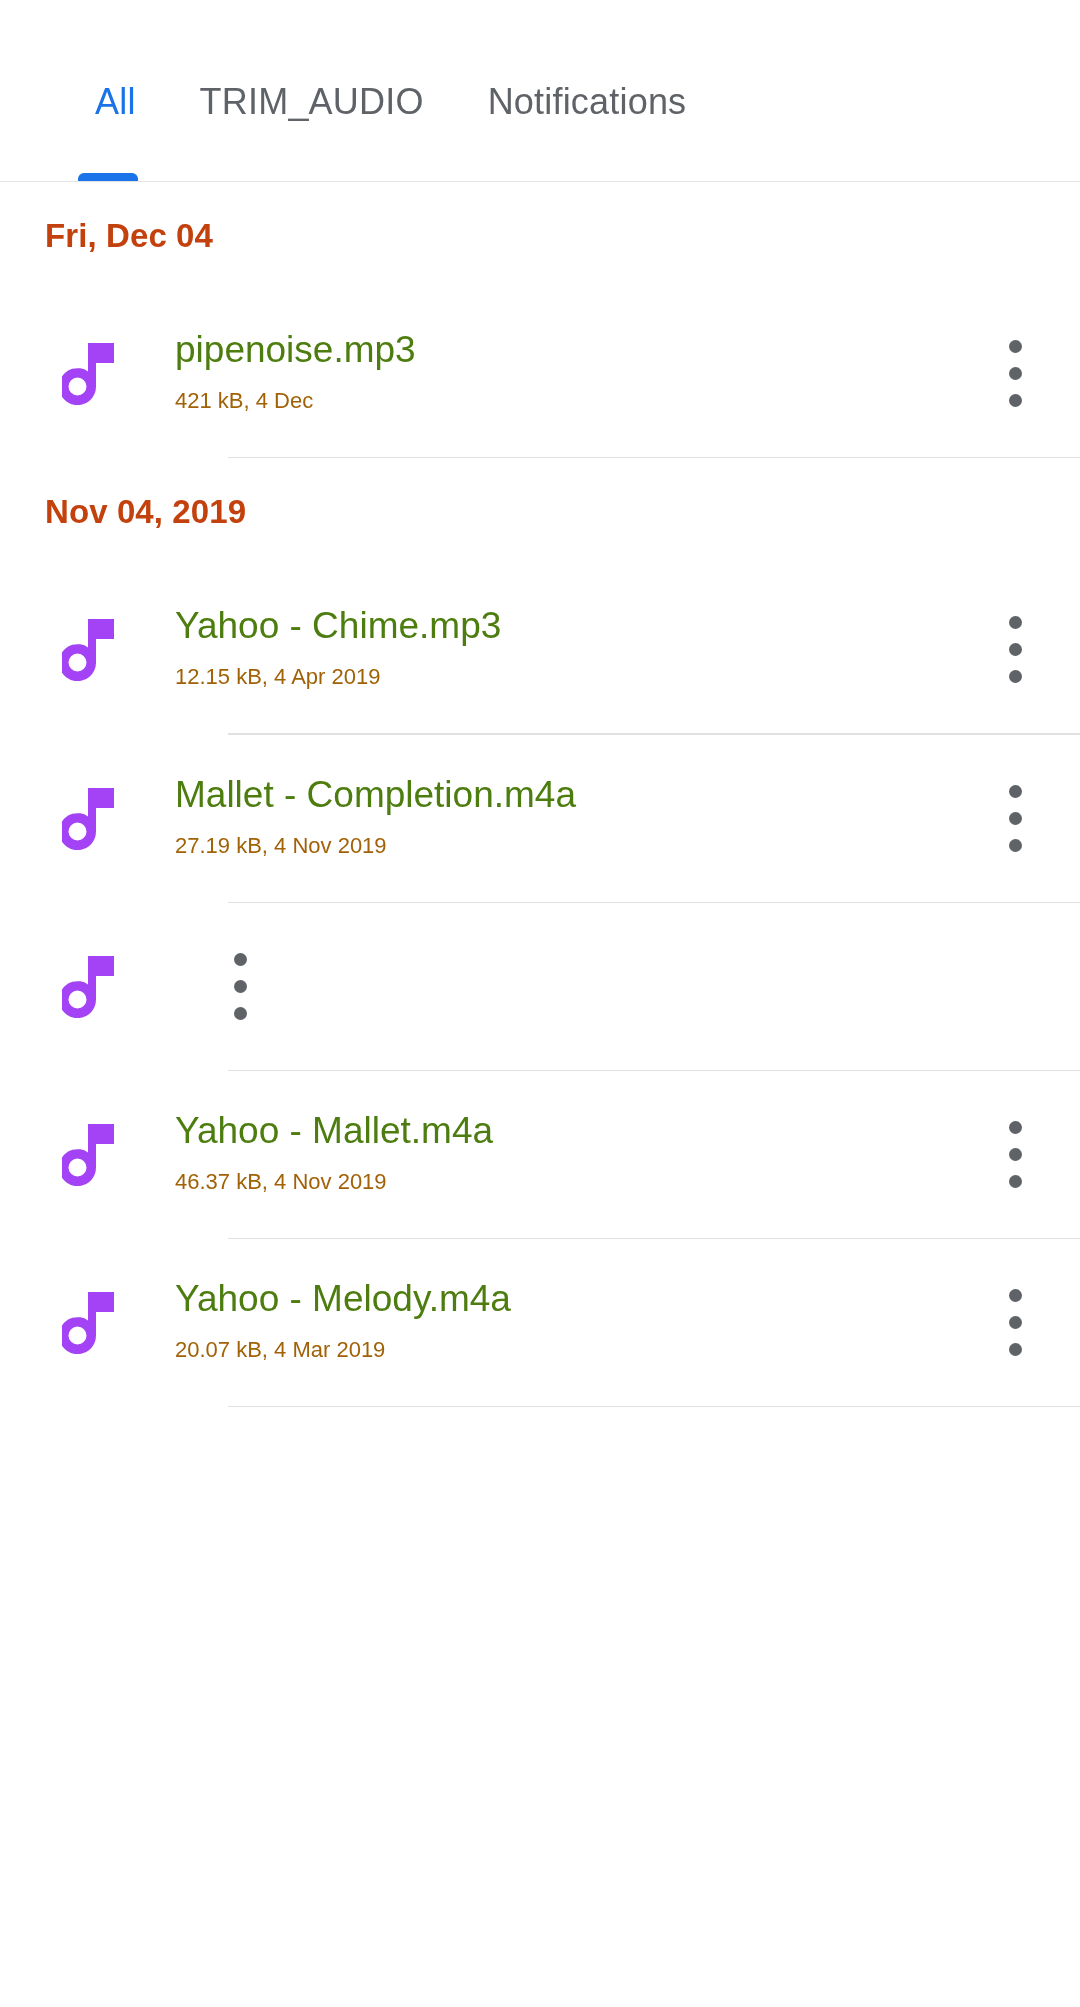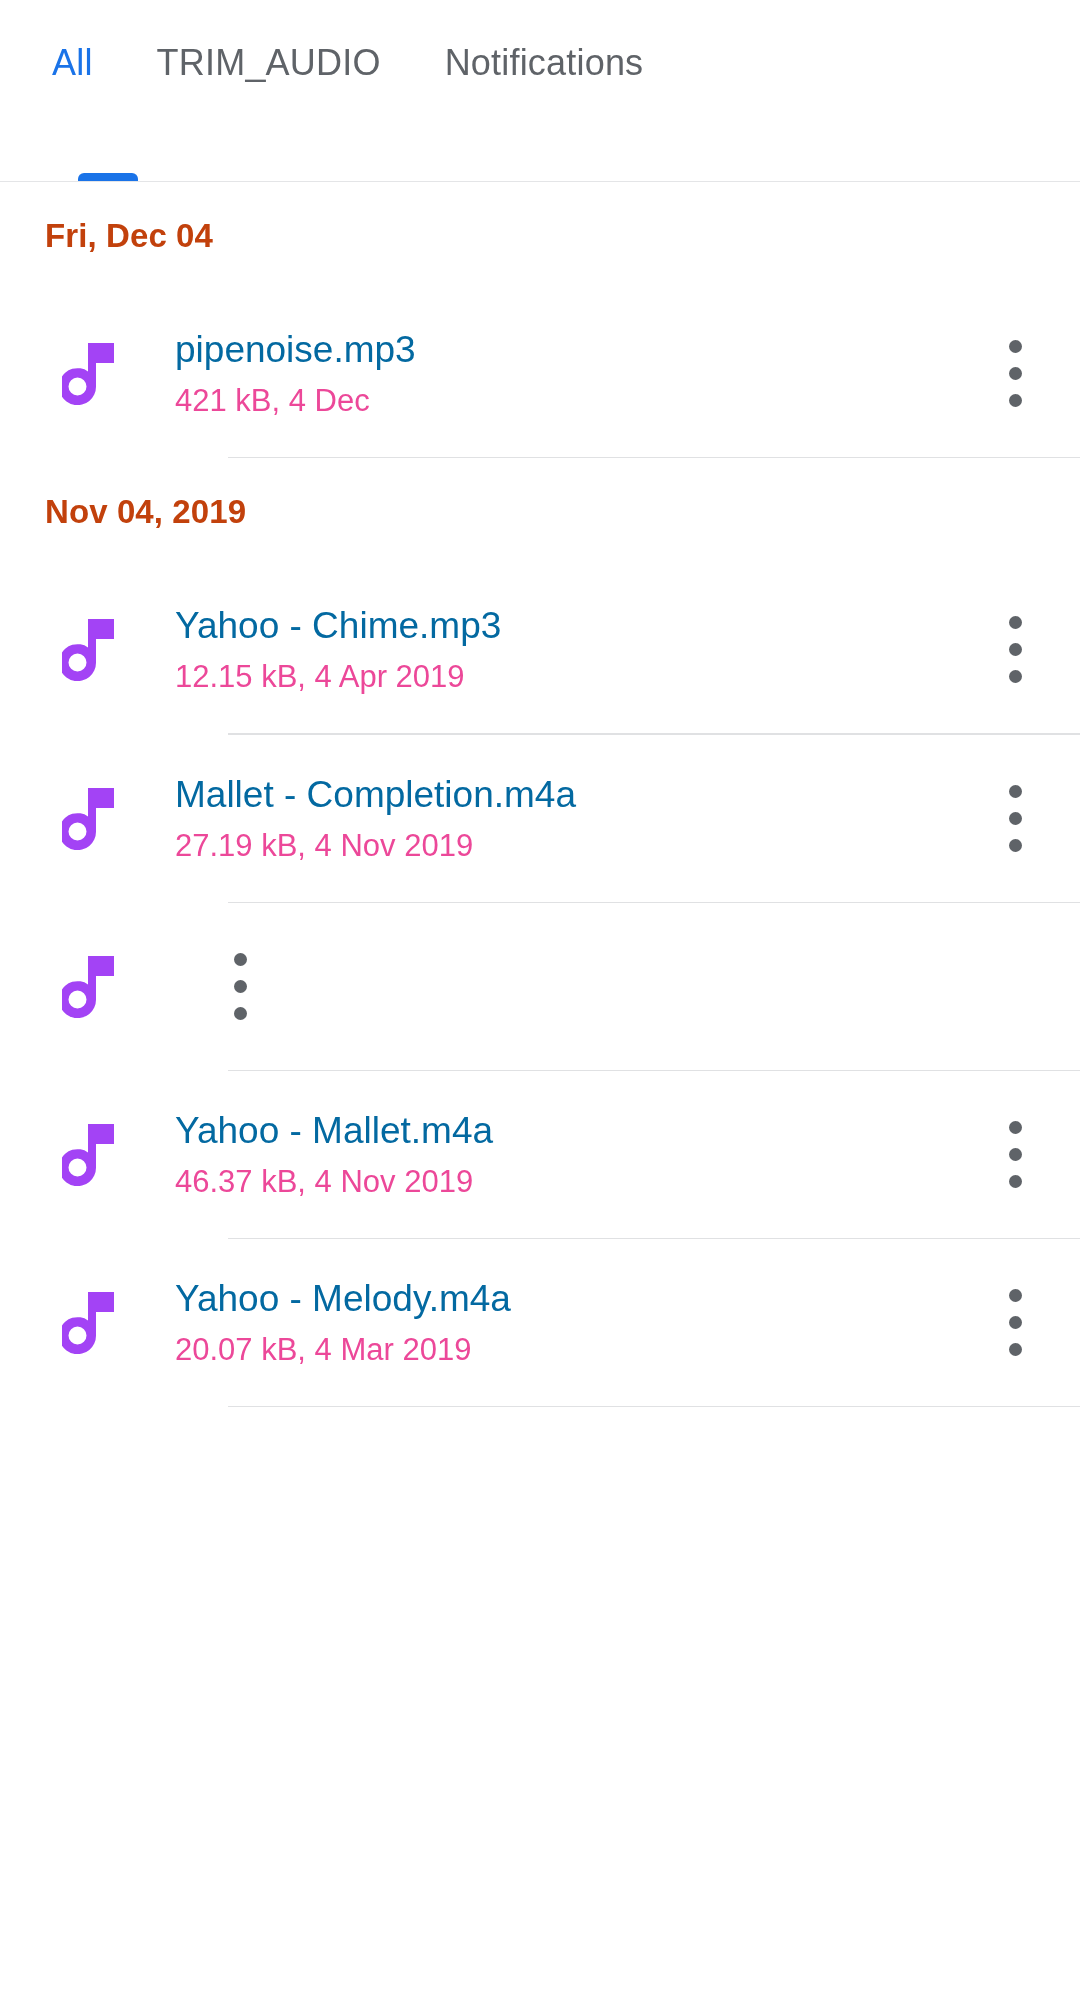--- a/index.html
+++ b/index.html
@@ -17,23 +17,23 @@
 
   
   .tabbar {
     position: relative;
     height: 182px;
     background: #ffffff;
     box-sizing: border-box;
   }
   .tabstrip {
     display: flex;
-    align-items: flex-start;
+    align-items: center;
     height: 203px;
-    padding-left: 20px;
+    padding-left: 63px;
   }
   .tab {
     position: relative;
     display: flex;
     align-items: center;
     justify-content: center;
     height: 126px;
     padding: 0 32px;
     box-sizing: border-box;
     cursor: pointer;
@@ -117,30 +117,30 @@
     flex: 1;
     display: flex;
     flex-direction: column;
     justify-content: center;
     min-width: 0;
     padding-right: 24px;
   }
   .file-name {
     font-size: 37px;
     line-height: 46px;
-    color: #0369a1;
+    color: #4d7c0f;
     white-space: nowrap;
     overflow: hidden;
     text-overflow: ellipsis;
   }
   .file-meta {
     margin-top: 9px;
-    font-size: 31px;
+    font-size: 22px;
     line-height: 38px;
-    color: #ec4899;
+    color: #a16207;
     white-space: nowrap;
   }
   .file-menu {
     width: 130px;
     min-width: 130px;
     height: 167px;
     display: flex;
     flex-direction: column;
     align-items: center;
     justify-content: center;

